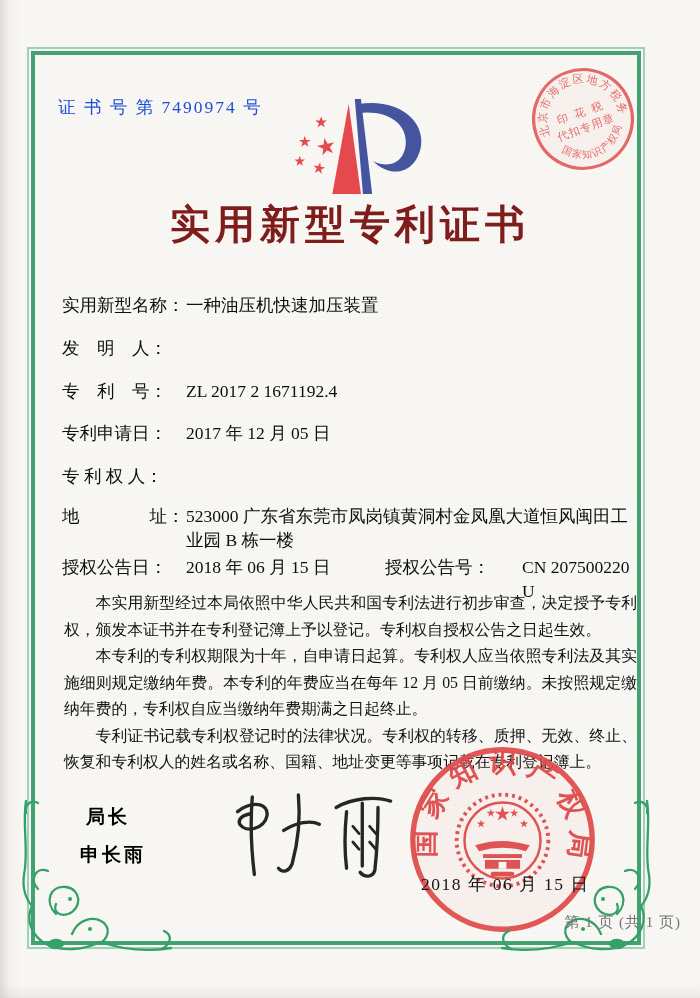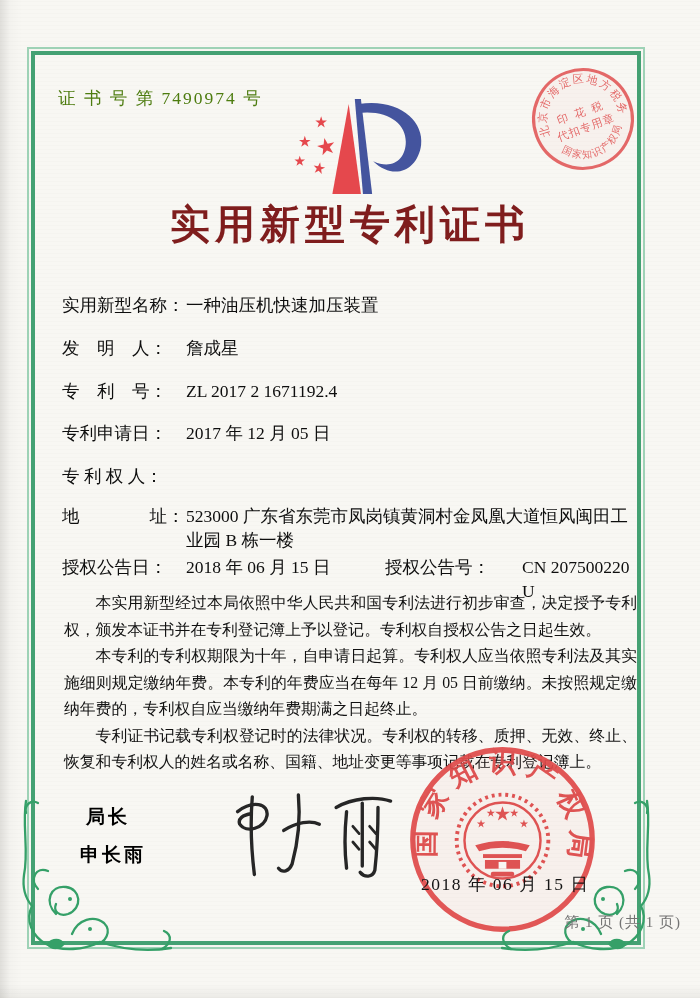--- a/index.html
+++ b/index.html
@@ -10,21 +10,21 @@
   .screen::before{content:"";position:absolute;inset:0;pointer-events:none;
      background:
        repeating-linear-gradient(0deg, rgba(120,115,100,0.025) 0 1px, transparent 1px 4px),
        linear-gradient(90deg, rgba(0,0,0,0.10) 0, rgba(0,0,0,0.02) 10px, transparent 22px),
        linear-gradient(0deg, rgba(0,0,0,0.05) 0, transparent 14px);}
   
   .border-outer{position:absolute;left:27px;top:47px;width:614px;height:898px;
      border:2px solid #9ed2b6;}
   .border-inner{position:absolute;inset:2px;border:4px solid #44a173;}
   .abs{position:absolute;}
-  .cert-number{left:58px;top:86px;font-size:17.5px;letter-spacing:2px;color:#4d7c0f;}
+  .cert-number{left:58px;top:95px;font-size:17.5px;letter-spacing:2px;color:#1d4ed8;}
   .logo{left:292px;top:98px;width:146px;height:102px;}
   .title{left:0;right:0;top:197px;text-align:center;font-size:40px;font-weight:bold;
          letter-spacing:5px;color:#7f1d1d;}
   .frow{position:absolute;left:62px;display:flex;font-size:17.5px;line-height:24px;color:#0e0e0e;width:578px;}
   .frow .lab{flex:0 0 124px;white-space:nowrap;}
   .frow .val{flex:1;}
   .grant-group1{display:flex;flex:0 0 323px;}
   .grant-group1 .lab{flex:0 0 124px;}
   .grant-group2{display:flex;flex:1;gap:13px;}
   .grant-group2 .lab{flex:0 0 124px;}
@@ -69,21 +69,20 @@
   </svg>
 
   <div class="abs title">实用新型专利证书</div>
 
   <div class="frow" style="top:293px">
     <span class="lab">实用新型名称：</span>
     <span class="val">一种油压机快速加压装置</span>
   </div>
   <div class="frow" style="top:336px">
     <span class="lab">发　明　人：</span>
-    <span class="val">詹成星</span>
   </div>
   <div class="frow" style="top:379px">
     <span class="lab">专　利　号：</span>
     <span class="val">ZL 2017 2 1671192.4</span>
   </div>
   <div class="frow" style="top:421px">
     <span class="lab">专利申请日：</span>
     <span class="val">2017 年 12 月 05 日</span>
   </div>
   <div class="frow" style="top:464px">

